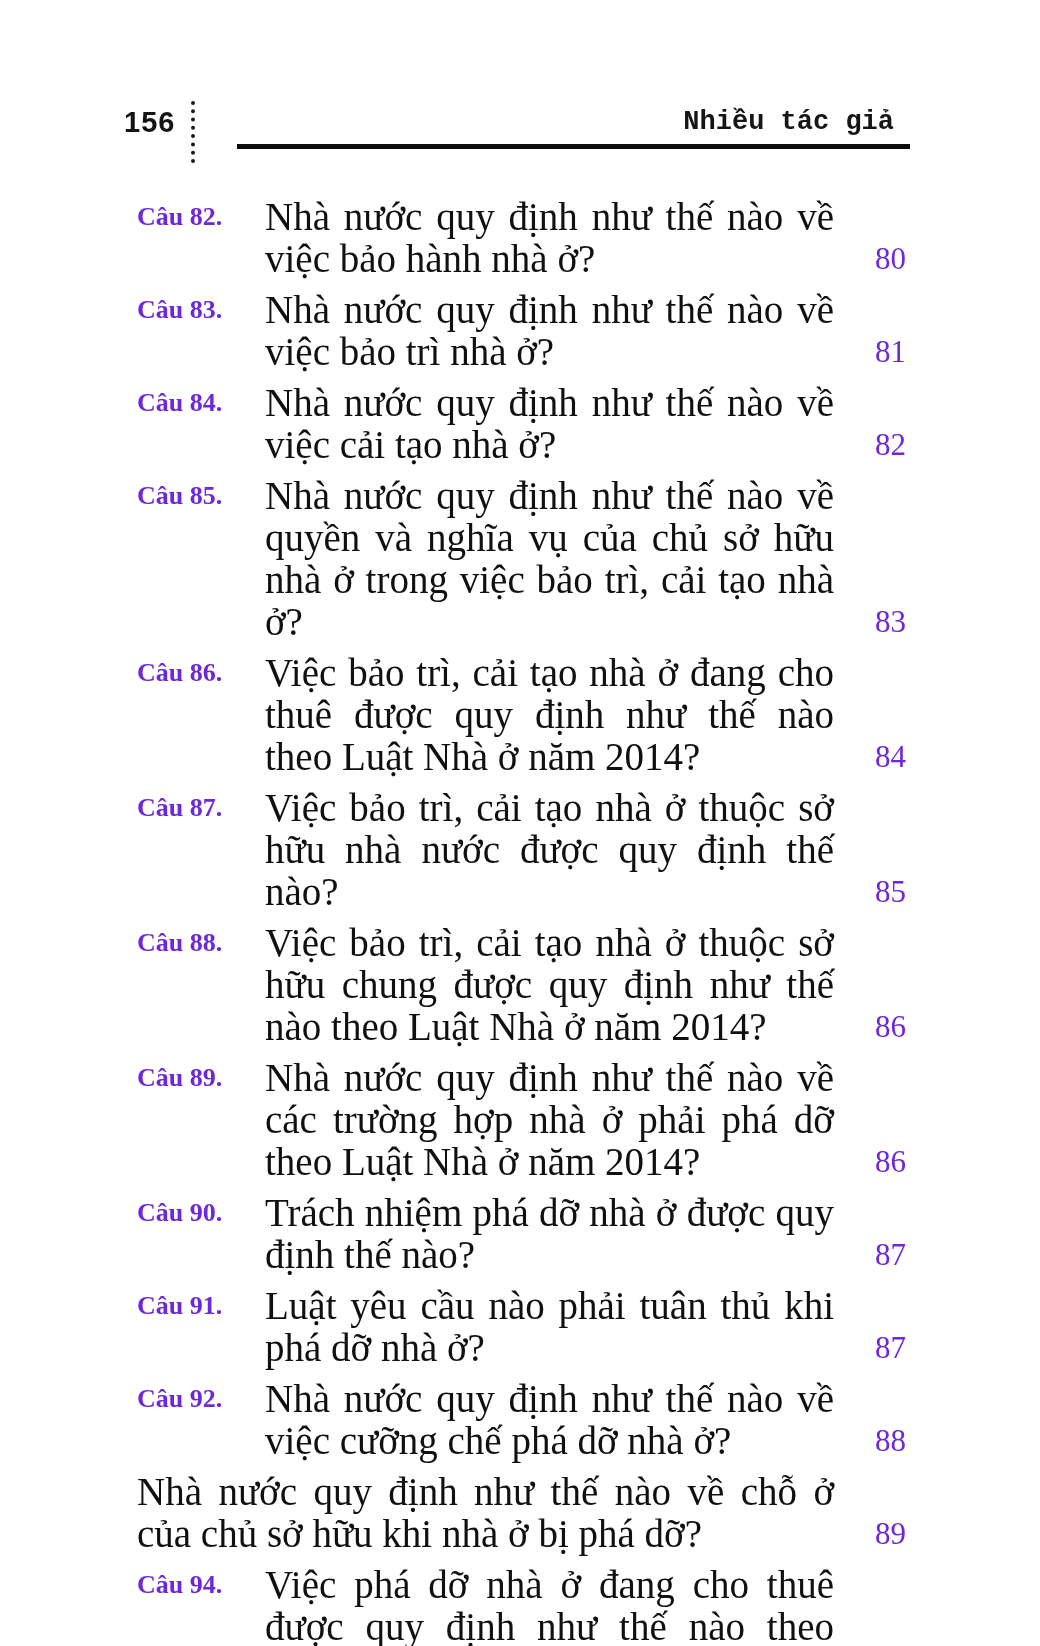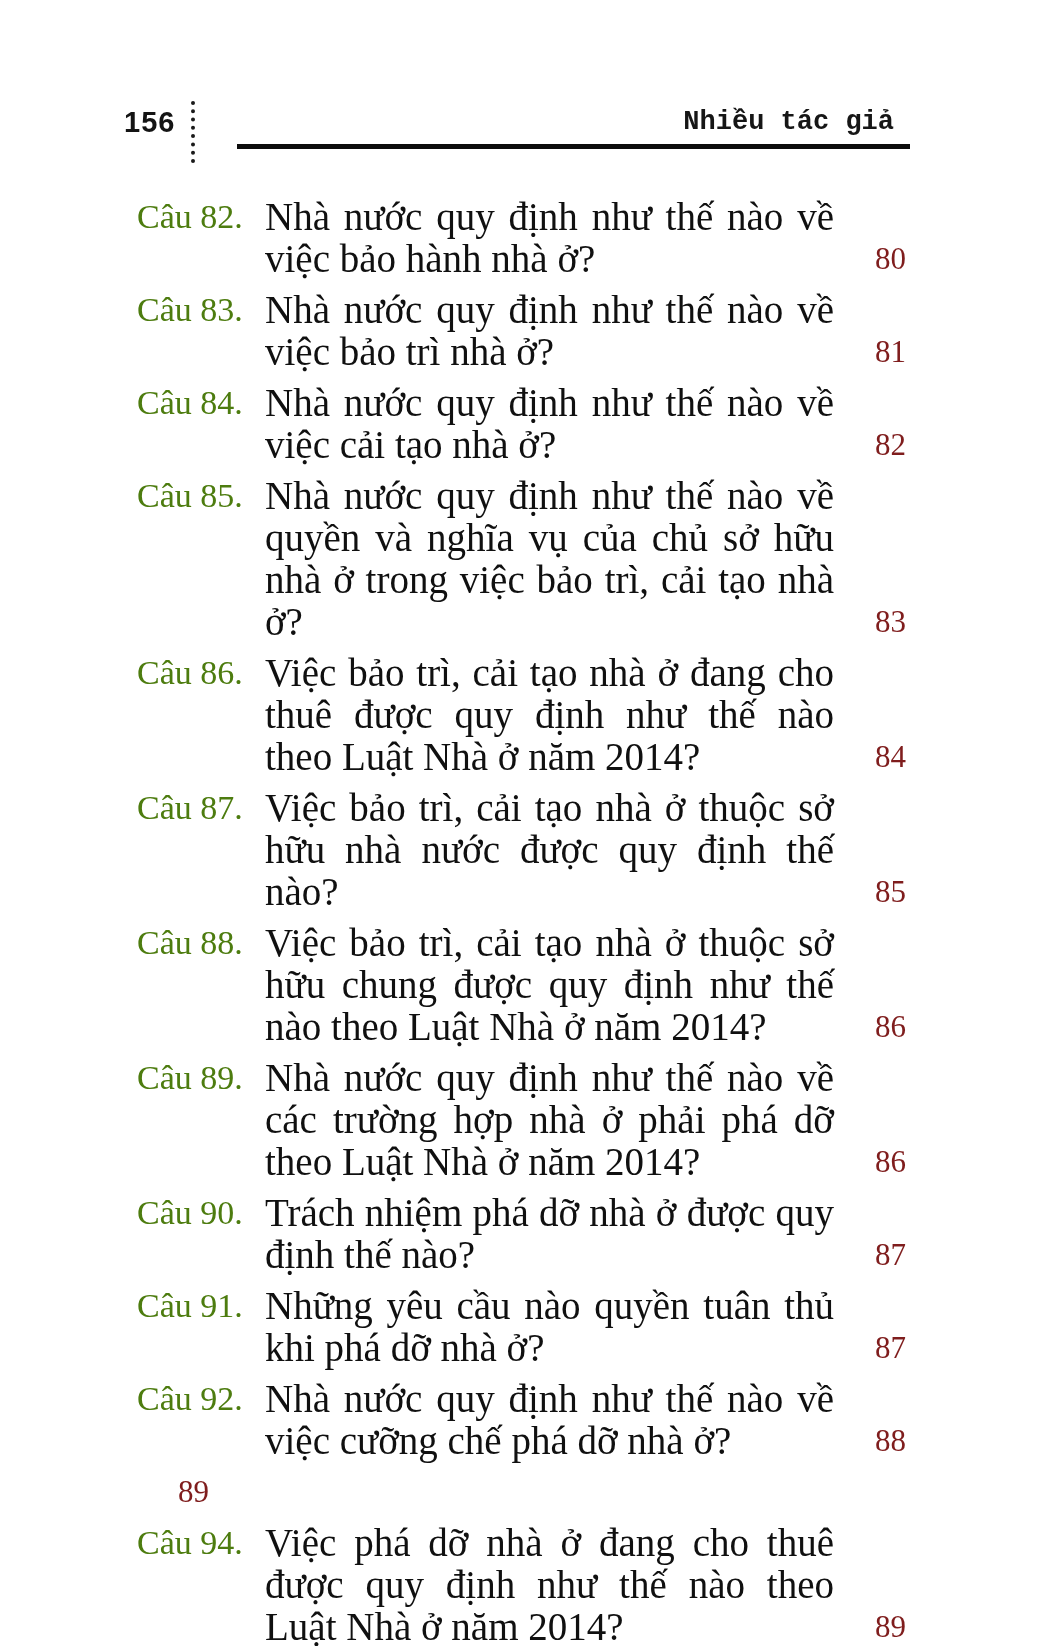--- a/index.html
+++ b/index.html
@@ -63,42 +63,42 @@
     left: 137px;
     width: 769px;
   }
   .toc-entry {
     display: flex;
     align-items: stretch;
     margin-bottom: 9px;
   }
   .toc-label {
     flex: 0 0 128px;
-    font-size: 34px;
+    font-size: 26px;
     line-height: 42px;
-    font-weight: normal;
-    color: #4d7c0f;
+    font-weight: bold;
+    color: #6d28d9;
     white-space: nowrap;
   }
   .toc-text {
     flex: 1 1 auto;
     width: 566px;
     font-size: 39px;
     line-height: 42px;
     text-align: justify;
     text-justify: inter-word;
     color: #101010;
   }
   .toc-page {
     flex: 0 0 72px;
     align-self: flex-end;
     font-size: 31px;
     line-height: 42px;
     text-align: right;
-    color: #7f1d1d;
+    color: #6d28d9;
   }
 </style>
 </head>
 <body>
 
 <header class="page-header">
   <div class="folio">156</div>
   <div class="chain-ornament"></div>
   <div class="running-title">Nhiều tác giả</div>
   <div class="header-rule"></div>
@@ -154,31 +154,32 @@
   </div>
 
   <div class="toc-entry">
     <div class="toc-label">Câu 90.</div>
     <div class="toc-text">Trách nhiệm phá dỡ nhà ở được quy định thế nào?</div>
     <div class="toc-page">87</div>
   </div>
 
   <div class="toc-entry">
     <div class="toc-label">Câu 91.</div>
-    <div class="toc-text">Những yêu cầu nào quyền tuân thủ khi phá dỡ nhà ở?</div>
+    <div class="toc-text">Luật yêu cầu nào phải tuân thủ khi phá dỡ nhà ở?</div>
     <div class="toc-page">87</div>
   </div>
 
   <div class="toc-entry">
     <div class="toc-label">Câu 92.</div>
     <div class="toc-text">Nhà nước quy định như thế nào về việc cưỡng chế phá dỡ nhà ở?</div>
     <div class="toc-page">88</div>
   </div>
 
   <div class="toc-entry">
+    <div class="toc-text">Nhà nước quy định như thế nào về chỗ ở của chủ sở hữu khi nhà ở bị phá dỡ?</div>
     <div class="toc-page">89</div>
   </div>
 
   <div class="toc-entry">
     <div class="toc-label">Câu 94.</div>
     <div class="toc-text">Việc phá dỡ nhà ở đang cho thuê được quy định như thế nào theo Luật Nhà ở năm 2014?</div>
     <div class="toc-page">89</div>
   </div>
 </main>
 

